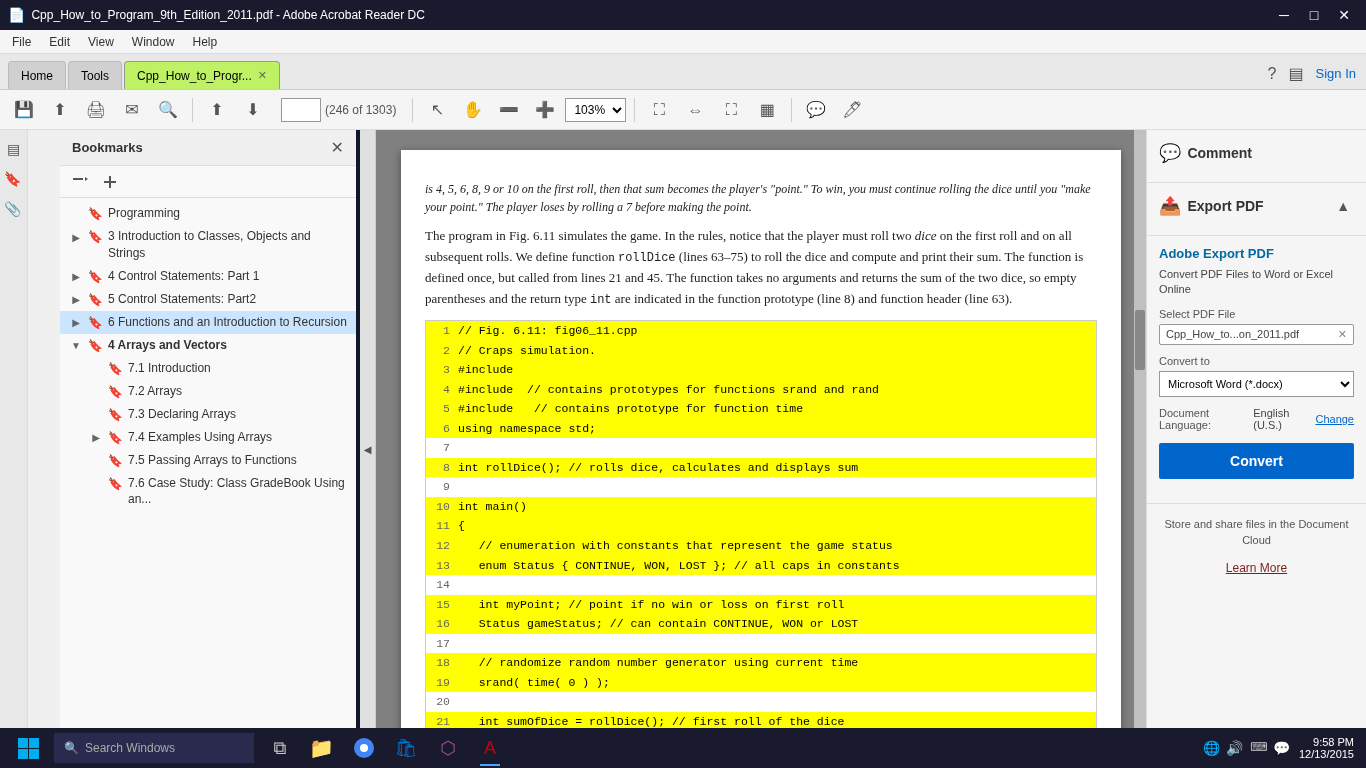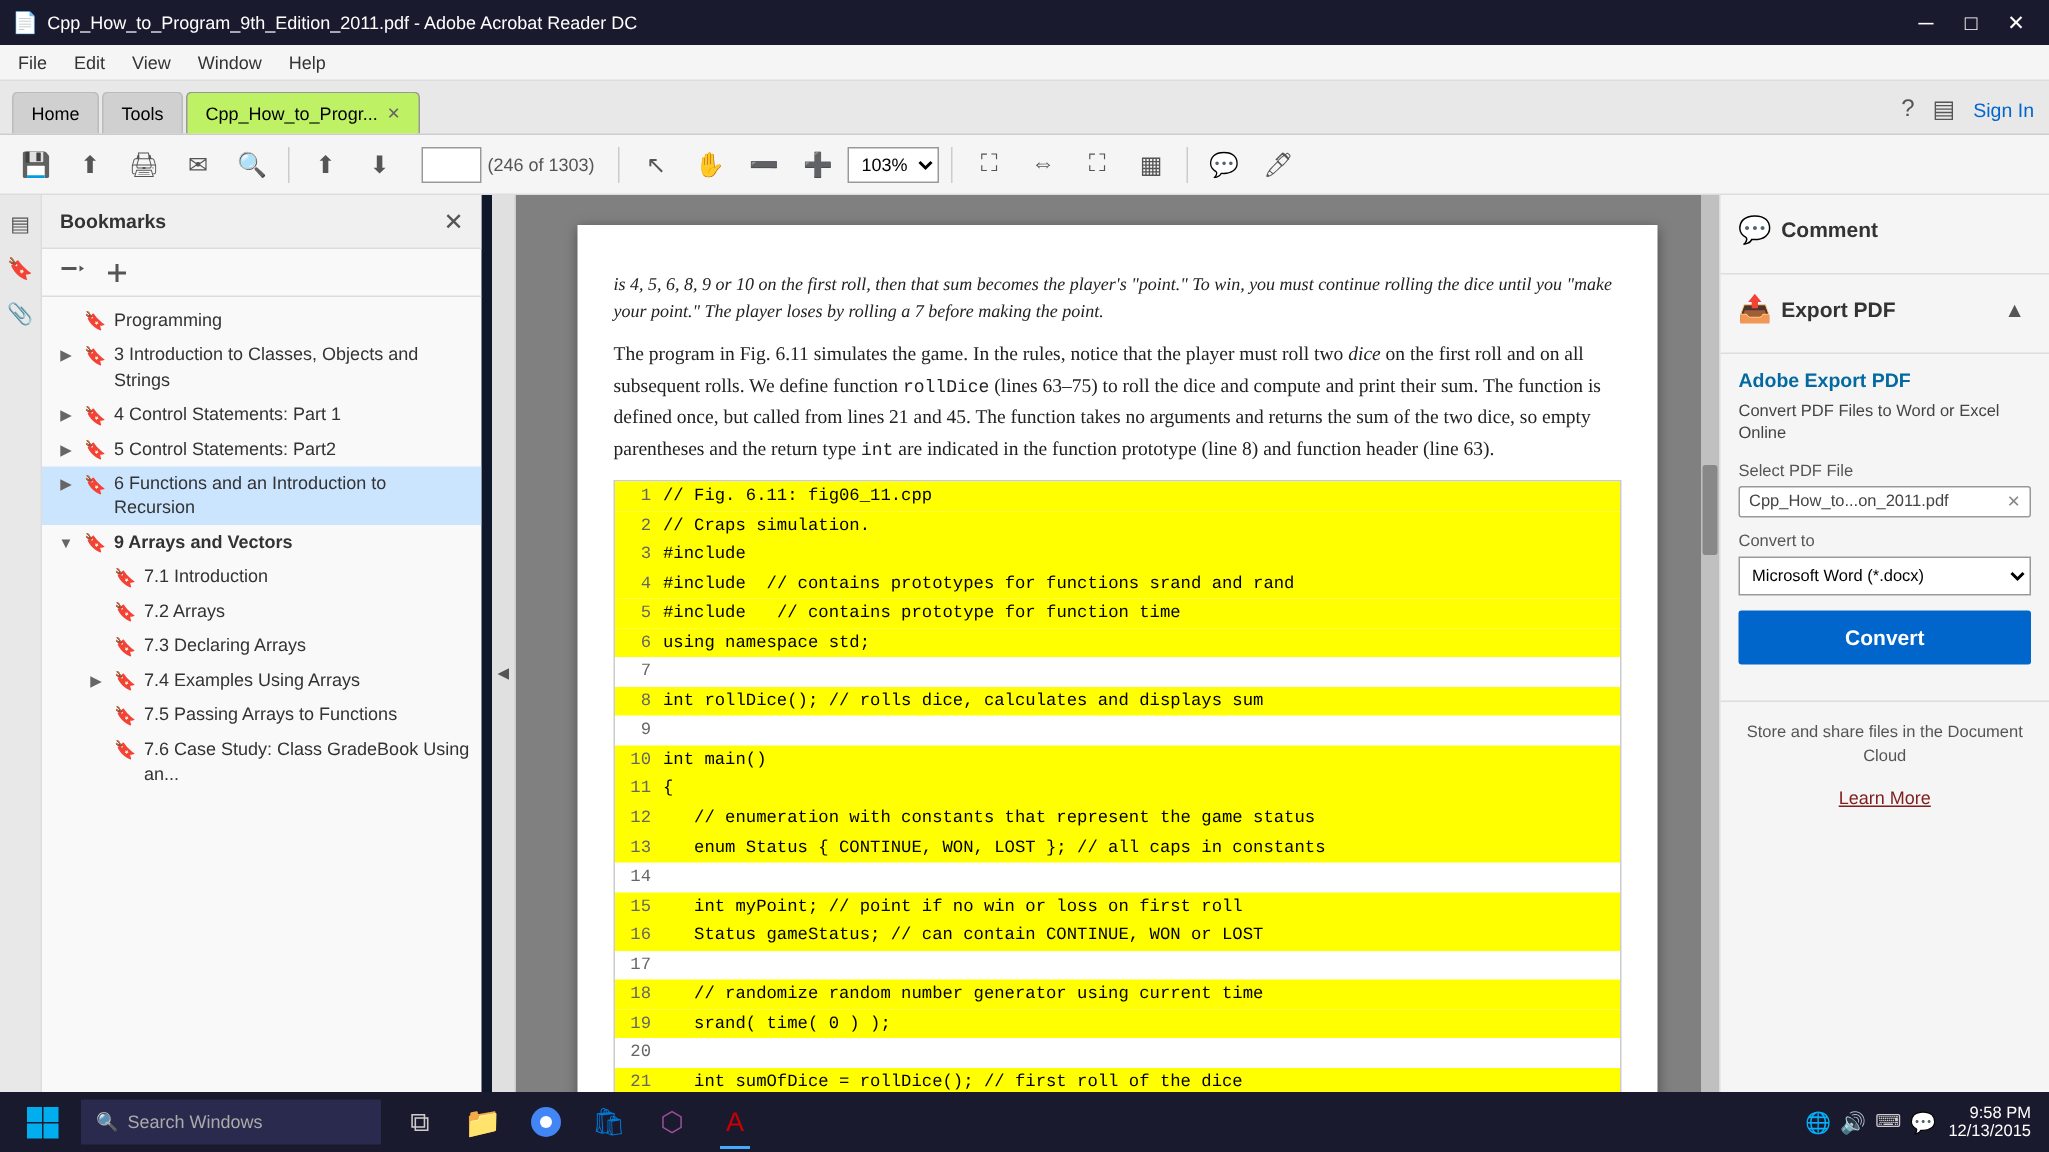--- a/index.html
+++ b/index.html
@@ -67,24 +67,25 @@
     
     .main-area {
       display: flex;
       height: calc(768px - 30px - 24px - 36px - 40px);
     }
 
     
     .sidebar {
       width: 300px;
       background: #f9f9f9;
-      border-right: 7px solid #0f172a;
+      border-right: 4px solid #0f172a;
       display: flex;
       flex-direction: column;
       overflow: hidden;
+      margin-left: 32px;
     }
     .sidebar-header {
       height: 36px;
       display: flex;
       align-items: center;
       justify-content: space-between;
       padding: 0 12px;
       border-bottom: 1px solid #ddd;
       background: #f0f0f0;
     }
@@ -406,21 +407,21 @@
 
       <div class="bookmark-item selected">
         <span class="bookmark-expand">▶</span>
         <span class="bookmark-icon">🔖</span>
         <span class="bookmark-text">6 Functions and an Introduction to Recursion</span>
       </div>
 
       <div class="bookmark-item">
         <span class="bookmark-expand">▼</span>
         <span class="bookmark-icon">🔖</span>
-        <span class="bookmark-text" style="font-weight:bold;">9 Arrays and Vectors</span>
+        <span class="bookmark-text" style="font-weight:bold;">4 Arrays and Vectors</span>
       </div>
 
       <div class="bookmark-children">
         <div class="bookmark-item">
           <span class="bookmark-expand"></span>
           <span class="bookmark-icon">🔖</span>
           <span class="bookmark-text">7.1 Introduction</span>
         </div>
         <div class="bookmark-item">
           <span class="bookmark-expand"></span>
@@ -592,20 +593,25 @@
         <span>Cpp_How_to...on_2011.pdf</span>
         <span class="ae-file-x">✕</span>
       </div>
 
       <div class="ae-label">Convert to</div>
       <select class="ae-select">
         <option>Microsoft Word (*.docx)</option>
         <option>Microsoft Excel (*.xlsx)</option>
       </select>
 
+      <div class="ae-lang-row">
+        <span class="ae-lang-label">Document Language:</span>
+        <span class="ae-lang-value">English (U.S.)</span>
+        <span class="ae-lang-change">Change</span>
+      </div>
 
       <button class="convert-btn">Convert</button>
 
     </div>
 
     <div class="cloud-section">
       <div class="cloud-desc">Store and share files in the Document Cloud</div>
       <span class="cloud-learn">Learn More</span>
     </div>
 

